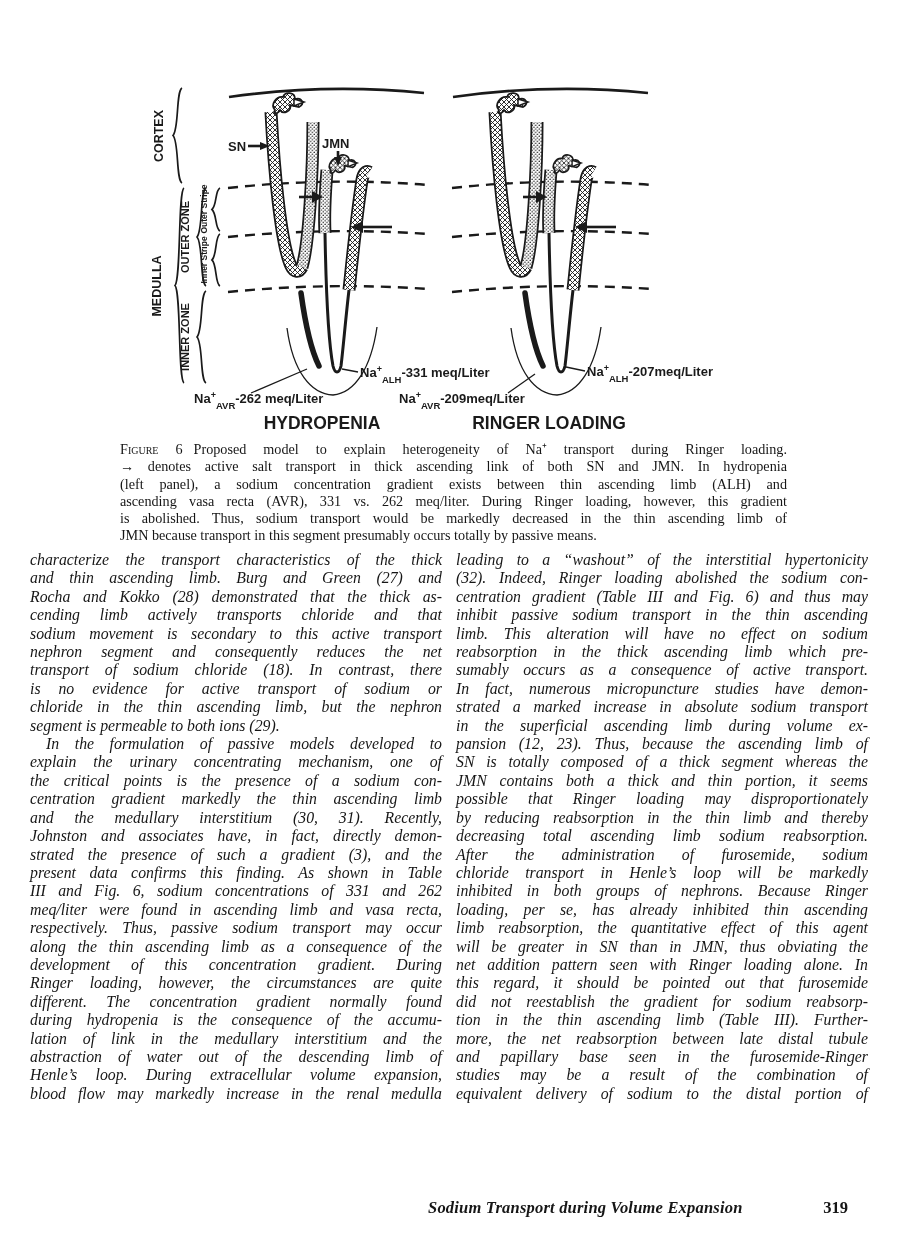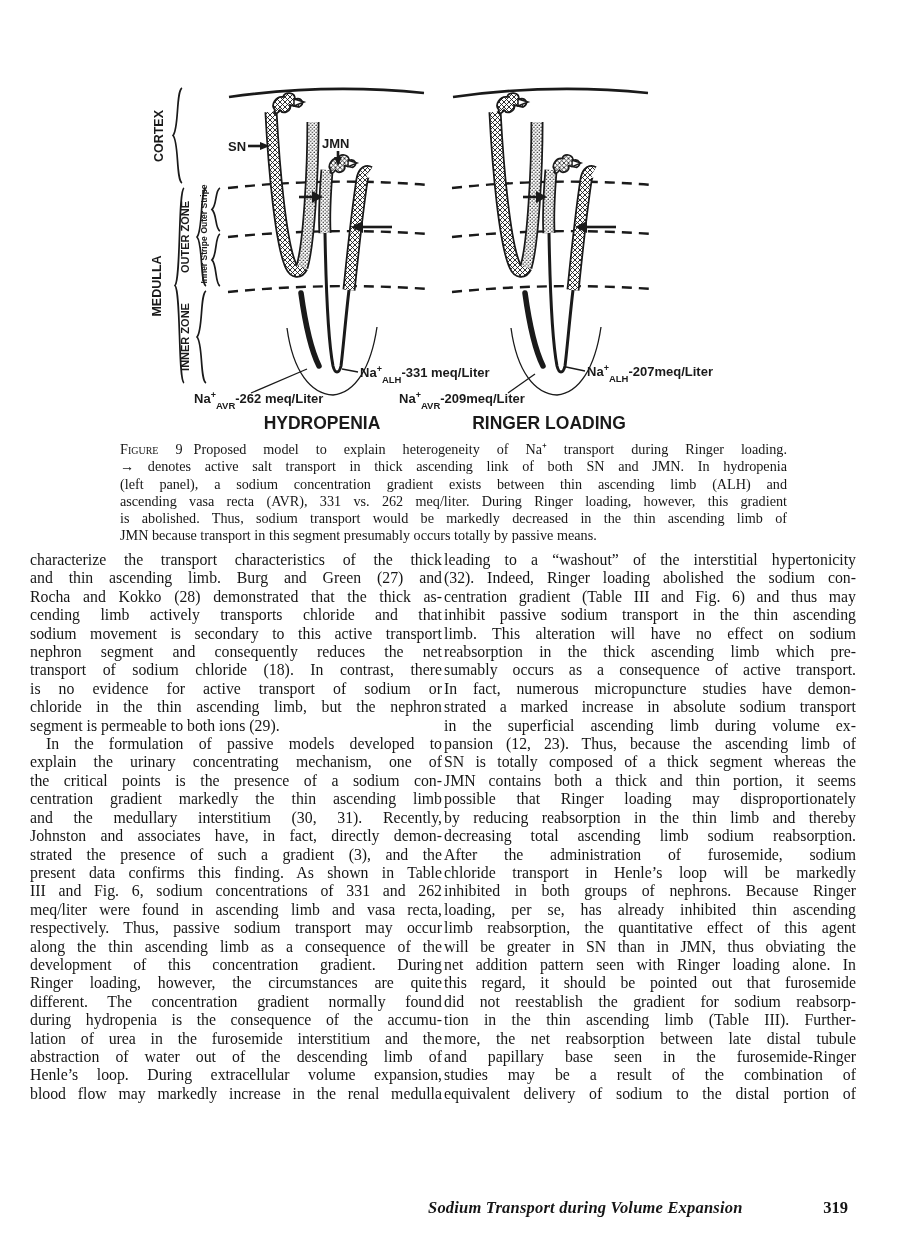--- a/index.html
+++ b/index.html
@@ -24,23 +24,23 @@
   .ptitle{font-family:"Liberation Sans",sans-serif;font-weight:bold;font-size:17.5px;fill:#1a1a1a;}
   .arrfill{fill:#1a1a1a;stroke:none;}
   .arrline{stroke:#1a1a1a;stroke-width:2.6px;}
   
   #caption{
     position:absolute;left:120px;top:441px;width:667px;
     font-size:14.2px;line-height:17.3px;
   }
   #caption .fig-label{font-variant:small-caps;margin-right:11px;}
   
-  .col{position:absolute;top:551px;width:412px;font-size:15.8px;line-height:18.4px;}
+  .col{position:absolute;top:551px;width:412px;font-size:15.8px;line-height:18.4px;font-style:italic;}
   #col-left{left:30px;}
-  #col-right{left:444px;}
+  #col-right{left:456px;}
   .jline{text-align:justify;text-align-last:justify;white-space:normal;}
   .jline.end{text-align-last:left;}
   
   #footer{
     position:absolute;left:428px;top:1198px;width:420px;
     display:flex;justify-content:space-between;align-items:baseline;
     font-size:16.5px;
   }
   #footer .rtitle{font-style:italic;font-weight:bold;letter-spacing:.2px;}
   #footer .pnum{font-weight:bold;}
@@ -165,21 +165,21 @@
       <line class="hair" x1="566" y1="367" x2="585" y2="371"></line>
       <text class="flab" x="587" y="376"><tspan>Na</tspan><tspan dy="-5" font-size="9">+</tspan><tspan dy="11" font-size="9.5">ALH</tspan><tspan dy="-6">-207meq/Liter</tspan></text>
       <line class="hair" x1="535" y1="374" x2="508" y2="393"></line>
       <text class="flab" x="399" y="403"><tspan>Na</tspan><tspan dy="-5" font-size="9">+</tspan><tspan dy="11" font-size="9.5">AVR</tspan><tspan dy="-6">-209meq/Liter</tspan></text>
       <text class="ptitle" x="549" y="429" text-anchor="middle">RINGER LOADING</text>
     </g>
   </svg>
 
   <div id="caption">
     <div class="jline">
-      <span class="fig-label">Figure 9</span><span>Proposed model to explain heterogeneity of Na⁺ transport during Ringer loading.</span>
+      <span class="fig-label">Figure 6</span><span>Proposed model to explain heterogeneity of Na⁺ transport during Ringer loading.</span>
     </div>
     <div>
         <div class="jline">→ denotes active salt transport in thick ascending link of both SN and JMN. In hydropenia</div>
         <div class="jline">(left panel), a sodium concentration gradient exists between thin ascending limb (ALH) and</div>
         <div class="jline">ascending vasa recta (AVR), 331 vs. 262 meq/liter. During Ringer loading, however, this gradient</div>
         <div class="jline">is abolished. Thus, sodium transport would be markedly decreased in the thin ascending limb of</div>
         <div class="jline end">JMN because transport in this segment presumably occurs totally by passive means.</div>
       </div>
   </div>
 
@@ -206,21 +206,21 @@
         <div class="jline">strated the presence of such a gradient (3), and the</div>
         <div class="jline">present data confirms this finding. As shown in Table</div>
         <div class="jline">III and Fig. 6, sodium concentrations of 331 and 262</div>
         <div class="jline">meq/liter were found in ascending limb and vasa recta,</div>
         <div class="jline">respectively. Thus, passive sodium transport may occur</div>
         <div class="jline">along the thin ascending limb as a consequence of the</div>
         <div class="jline">development of this concentration gradient. During</div>
         <div class="jline">Ringer loading, however, the circumstances are quite</div>
         <div class="jline">different. The concentration gradient normally found</div>
         <div class="jline">during hydropenia is the consequence of the accumu-</div>
-        <div class="jline">lation of urea in the furosemide interstitium and the</div>
+        <div class="jline">lation of link in the medullary interstitium and the</div>
         <div class="jline">abstraction of water out of the descending limb of</div>
         <div class="jline">Henle’s loop. During extracellular volume expansion,</div>
         <div class="jline">blood flow may markedly increase in the renal medulla</div>
       </div>
   </div>
   <div class="col" id="col-right">
     <div>
         <div class="jline">leading to a “washout” of the interstitial hypertonicity</div>
         <div class="jline">(32). Indeed, Ringer loading abolished the sodium con-</div>
         <div class="jline">centration gradient (Table III and Fig. 6) and thus may</div>

